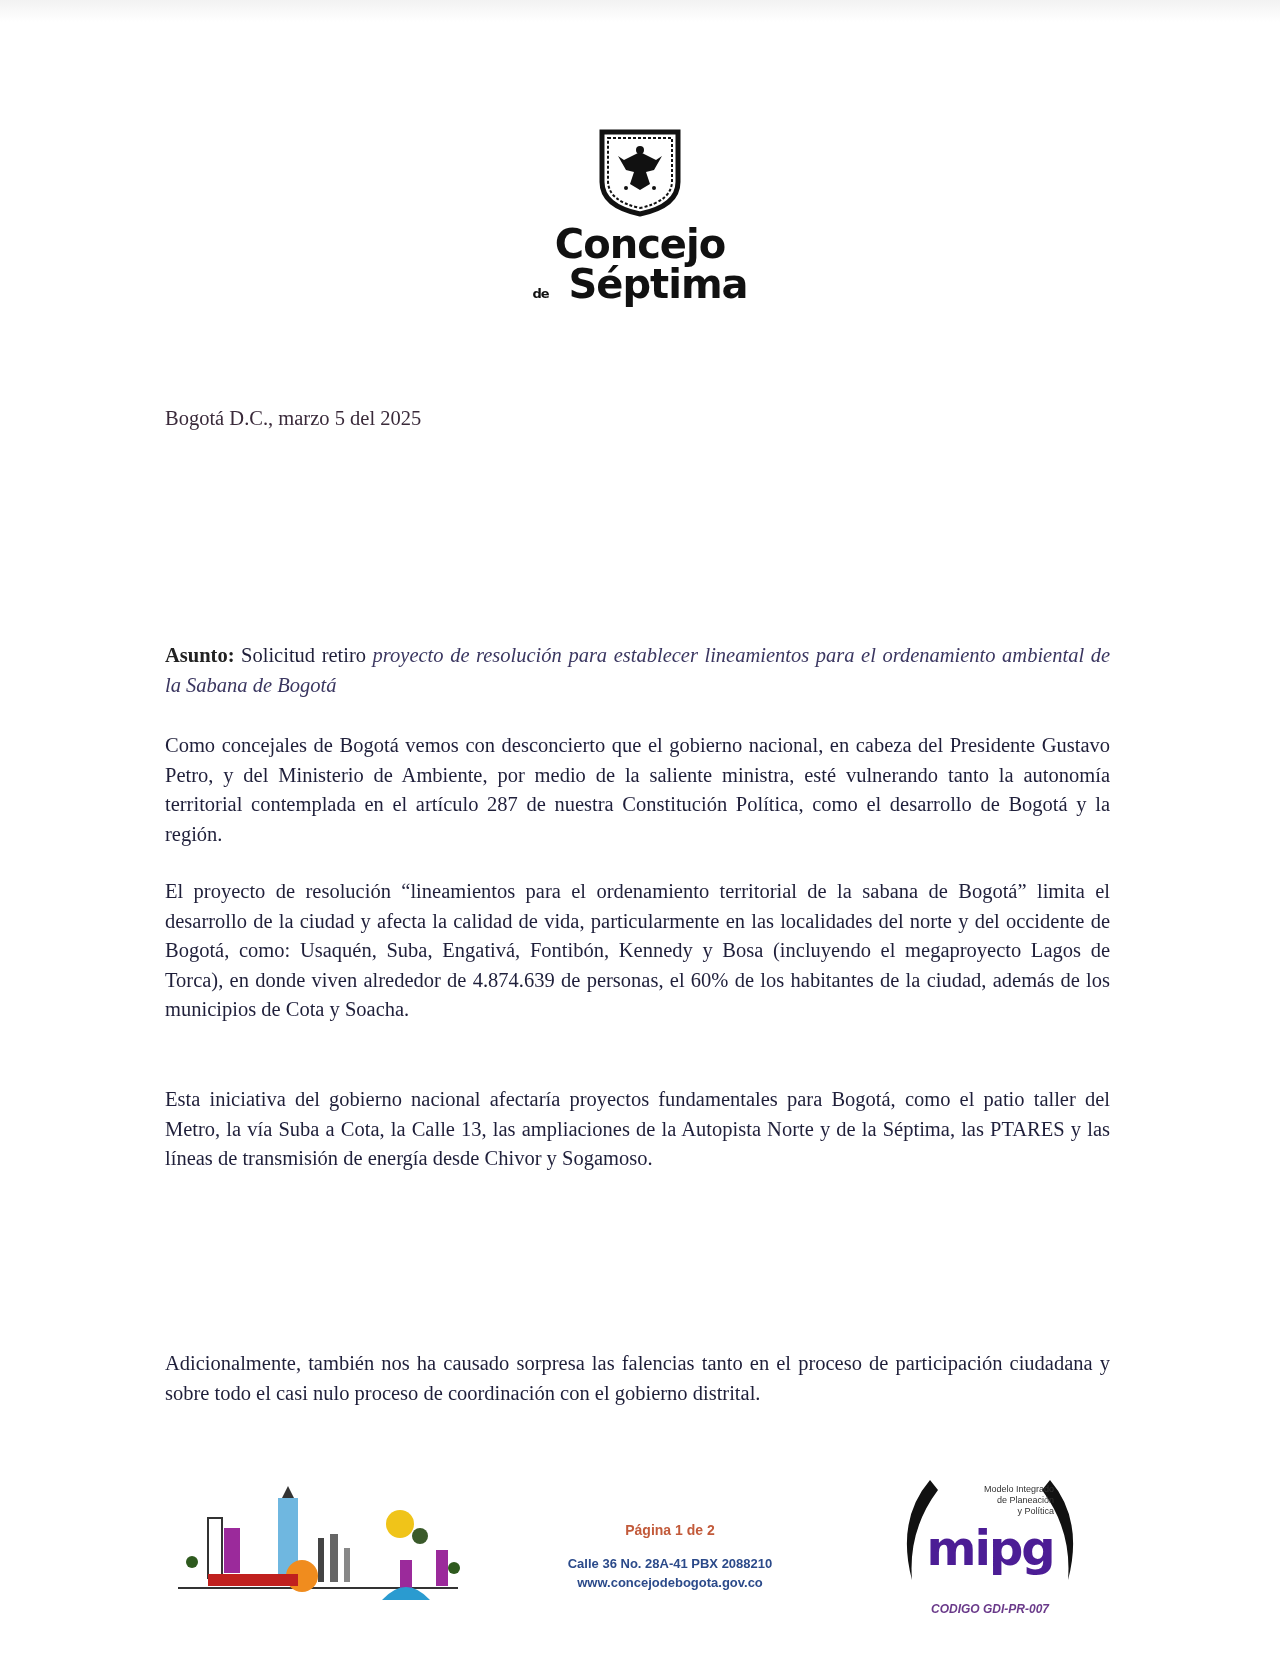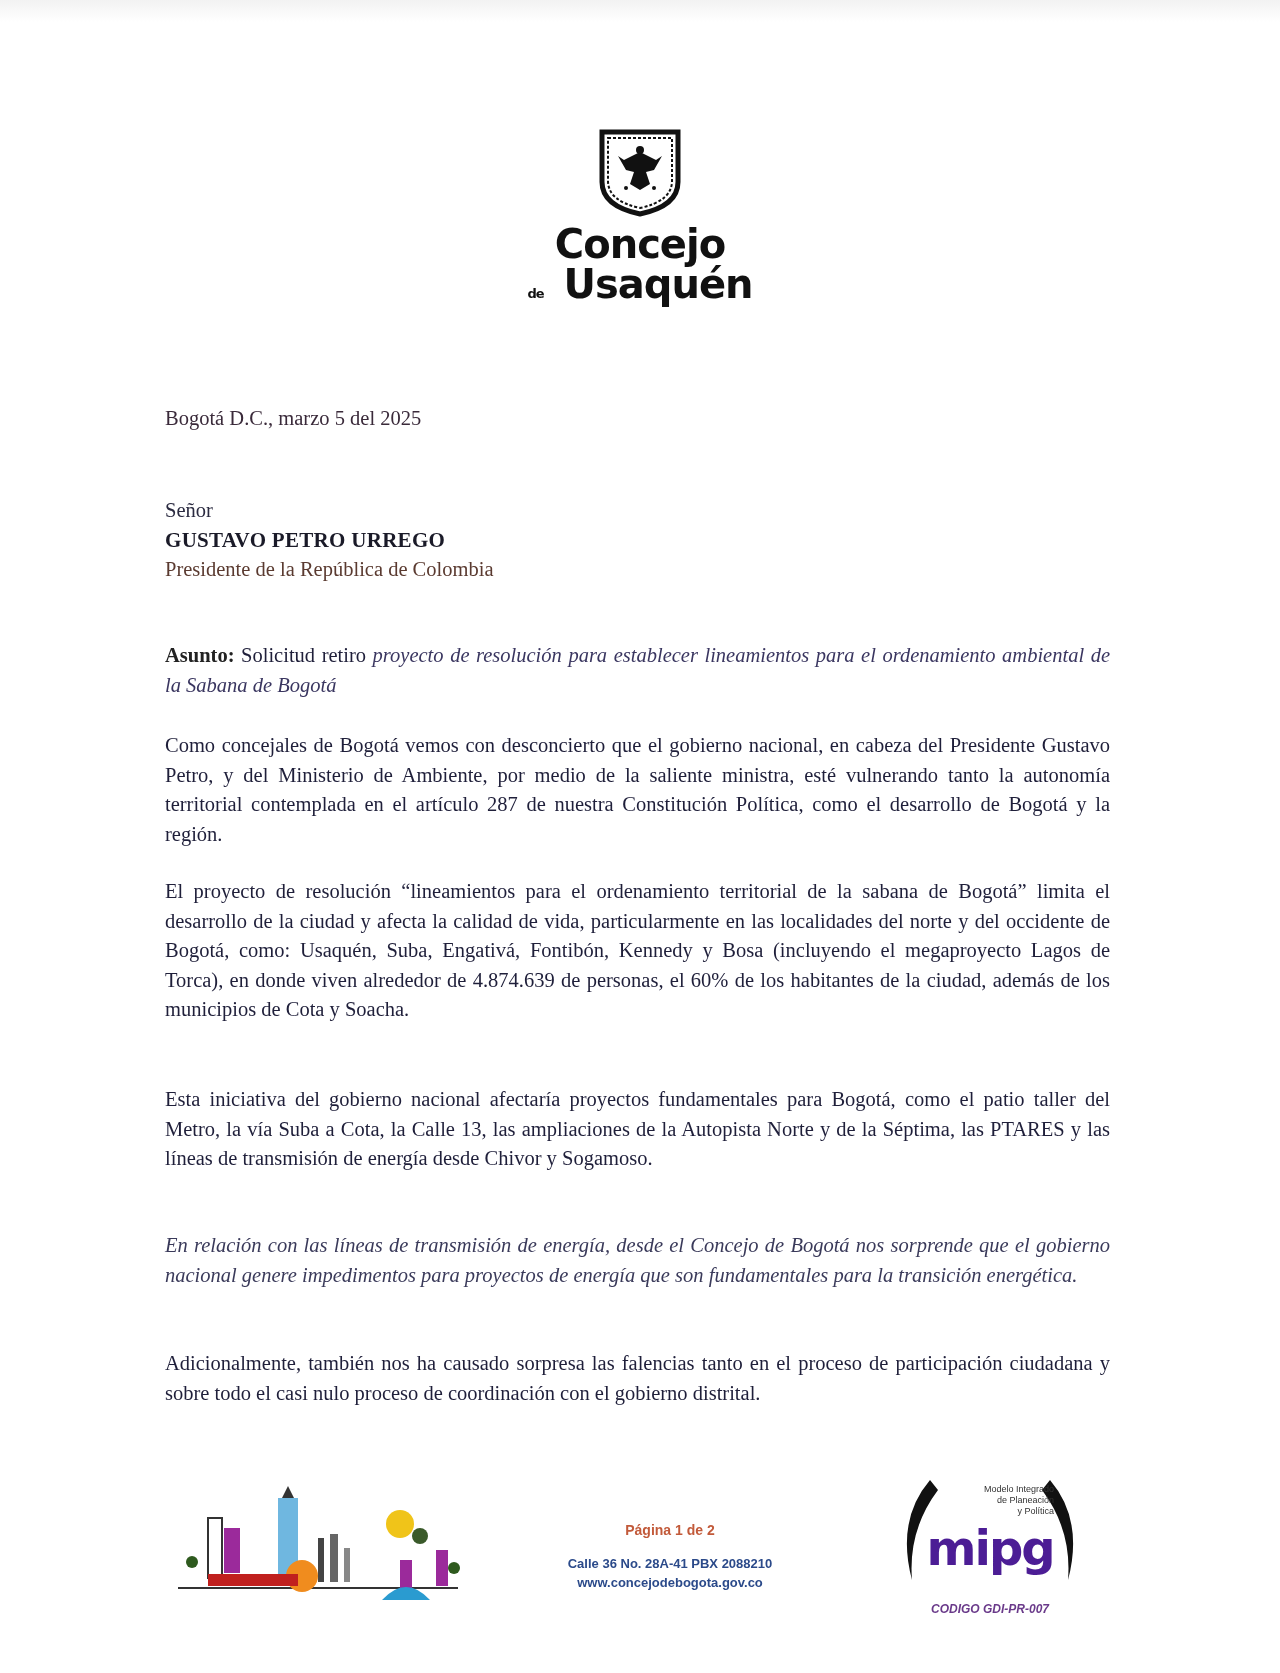--- a/index.html
+++ b/index.html
@@ -80,41 +80,35 @@
       <path d="M6 6 H82 V56 Q82 80 44 88 Q6 80 6 56 Z" fill="#fff" stroke="#111" stroke-width="5"></path>
       <path d="M12 12 H76 V55 Q76 75 44 82 Q12 75 12 55 Z" fill="none" stroke="#111" stroke-width="2" stroke-dasharray="3 2"></path>
       <path d="M44 26 L28 34 L22 30 L30 44 L38 46 L34 58 L44 64 L54 58 L50 46 L58 44 L66 30 L60 34 Z" fill="#111"></path>
       <circle cx="44" cy="24" r="4" fill="#111"></circle>
       <circle cx="30" cy="62" r="2" fill="#111"></circle>
       <circle cx="58" cy="62" r="2" fill="#111"></circle>
     </svg>
     <div class="logo-text logo-line1">Concejo</div>
     <div class="logo-text logo-line2">
       <span class="logo-de">de</span>
-      <span>Usaquén</span>
+      <span>Séptima</span>
     </div>
   </div>
 
   <div class="text-block date">Bogotá D.C., marzo 5 del 2025</div>
 
-  <div class="text-block recipient">
-    <div class="salutation">Señor</div>
-    <div class="name">GUSTAVO PETRO URREGO</div>
-    <div class="title">Presidente de la República de Colombia</div>
-  </div>
 
   <div class="text-block para p-subject">
     <span class="label">Asunto:</span>
     <span>Solicitud retiro </span><span class="italic">proyecto de resolución para establecer lineamientos para el ordenamiento ambiental de la Sabana de Bogotá</span>
   </div>
 
   <div class="text-block para p1">Como concejales de Bogotá vemos con desconcierto que el gobierno nacional, en cabeza del Presidente Gustavo Petro, y del Ministerio de Ambiente, por medio de la saliente ministra, esté vulnerando tanto la autonomía territorial contemplada en el artículo 287 de nuestra Constitución Política, como el desarrollo de Bogotá y la región.</div>
   <div class="text-block para p2">El proyecto de resolución “lineamientos para el ordenamiento territorial de la sabana de Bogotá” limita el desarrollo de la ciudad y afecta la calidad de vida, particularmente en las localidades del norte y del occidente de Bogotá, como: Usaquén, Suba, Engativá, Fontibón, Kennedy y Bosa (incluyendo el megaproyecto Lagos de Torca), en donde viven alrededor de 4.874.639 de personas, el 60% de los habitantes de la ciudad, además de los municipios de Cota y Soacha.</div>
   <div class="text-block para p3">Esta iniciativa del gobierno nacional afectaría proyectos fundamentales para Bogotá, como el patio taller del Metro, la vía Suba a Cota, la Calle 13, las ampliaciones de la Autopista Norte y de la Séptima, las PTARES y las líneas de transmisión de energía desde Chivor y Sogamoso.</div>
-  <div class="text-block para p4">En relación con las líneas de transmisión de energía, desde el Concejo de Bogotá nos sorprende que el gobierno nacional genere impedimentos para proyectos de energía que son fundamentales para la transición energética.</div>
   <div class="text-block para p5">Adicionalmente, también nos ha causado sorpresa las falencias tanto en el proceso de participación ciudadana y sobre todo el casi nulo proceso de coordinación con el gobierno distrital.</div>
 
   <svg class="footer-left" viewBox="0 0 300 130">
     <line x1="10" y1="110" x2="290" y2="110" stroke="#333" stroke-width="2"></line>
     <rect x="40" y="40" width="14" height="60" fill="none" stroke="#333" stroke-width="2"></rect>
     <rect x="56" y="50" width="16" height="45" fill="#9b2a9b"></rect>
     <rect x="110" y="20" width="20" height="80" fill="#6fb7e0"></rect>
     <path d="M120 8 L126 20 L114 20 Z" fill="#333"></path>
     <circle cx="134" cy="98" r="16" fill="#f08c1e"></circle>
     <rect x="40" y="96" width="90" height="12" fill="#c0201e"></rect>

